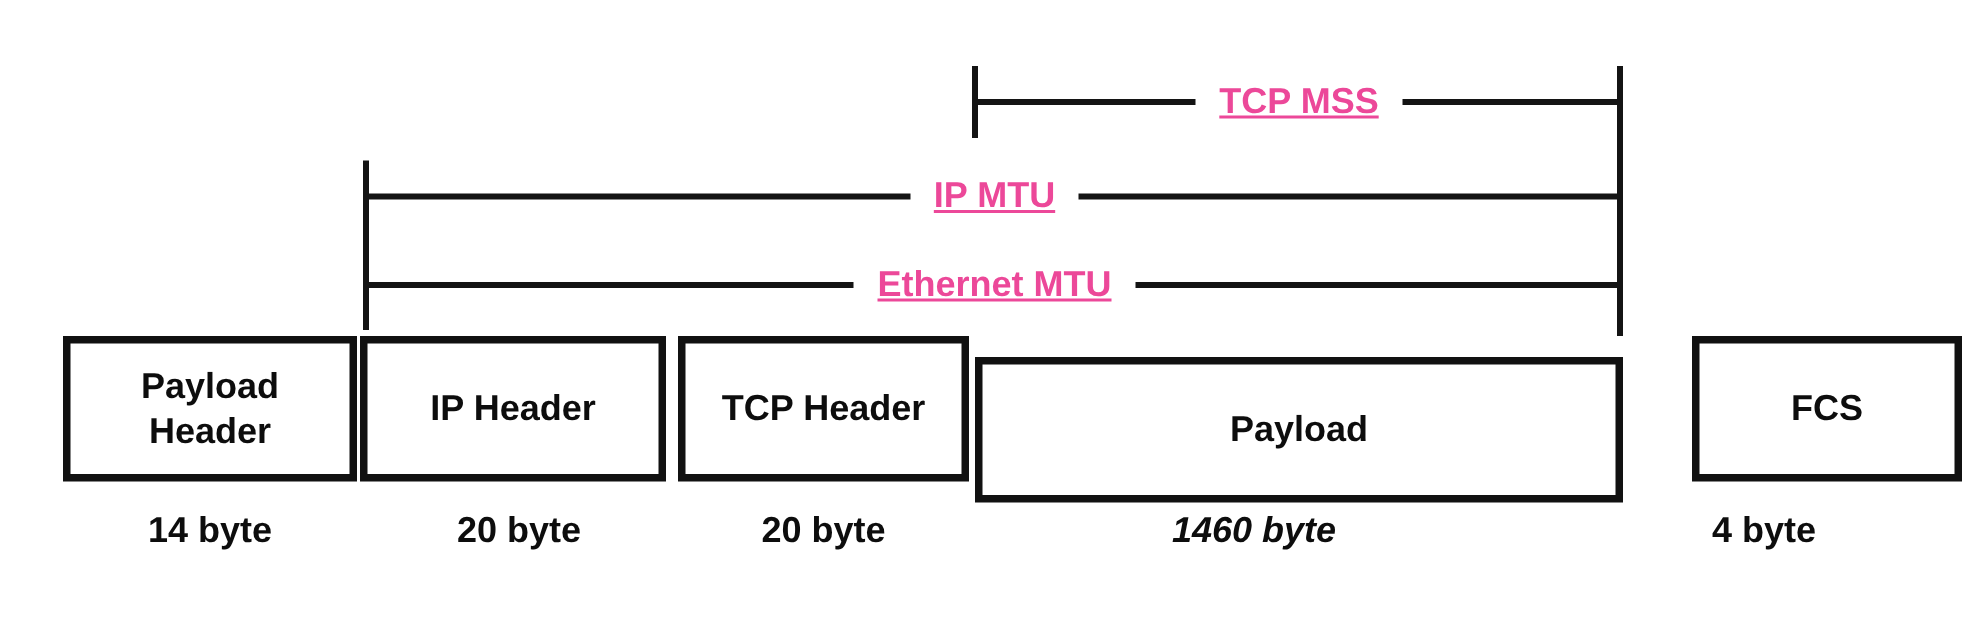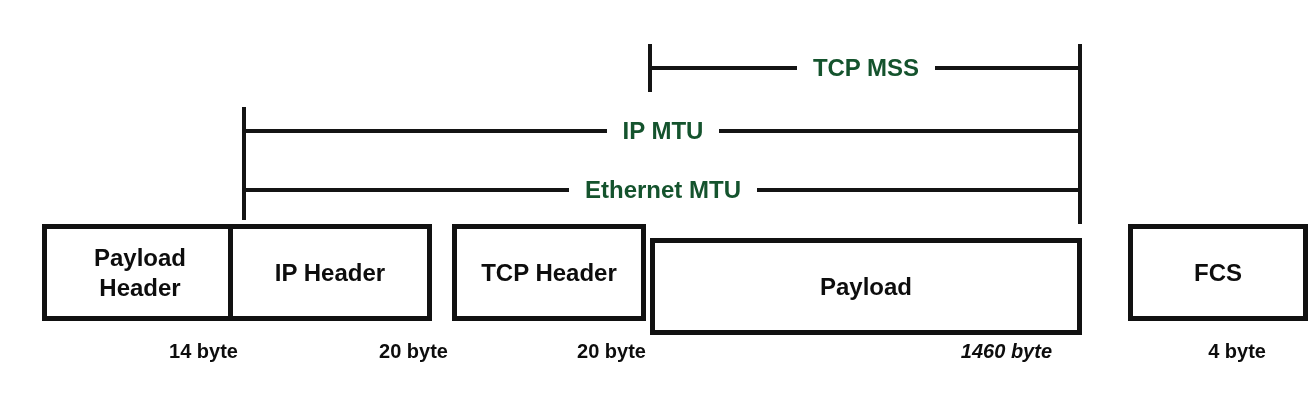--- a/index.html
+++ b/index.html
@@ -25,22 +25,23 @@
   }
   .bracket .line {
     flex: 1;
     height: 4px;
     background: #141414;
   }
   .bracket .bracket-label {
     padding: 0 16px;
     font-weight: bold;
     font-size: 24px;
-    color: #14532d;
+    color: #ec4899;
     white-space: nowrap;
+    text-decoration: underline;
   }
   .tick {
     position: absolute;
     width: 4px;
     background: #141414;
   }
 
   #bracket-tcp-mss  { left: 650px; width: 432px; top: 52px; }
   #bracket-ip-mtu   { left: 244px; width: 838px; top: 115px; }
   #bracket-eth-mtu  { left: 244px; width: 838px; top: 174px; }
@@ -61,32 +62,32 @@
     align-items: center;
     justify-content: center;
     text-align: center;
     font-weight: bold;
     font-size: 24px;
     color: #0d0d0d;
     line-height: 1.25;
     padding: 0 10px;
   }
   #seg-eth-header { left: 42px;   width: 196px; }
-  #seg-ip-header  { left: 228px;  width: 204px; }
+  #seg-ip-header  { left: 240px;  width: 204px; }
   #seg-tcp-header { left: 452px;  width: 194px; }
   #seg-payload    { left: 650px;  width: 432px; margin-top: 14px; }
   #seg-fcs        { left: 1086px; width: 180px; margin-left: 42px; }
 
   
   .size-label {
     position: absolute;
     top: 340px;
-    text-align: right;
+    text-align: center;
     font-weight: bold;
-    font-size: 20px;
+    font-size: 24px;
     color: #0d0d0d;
   }
   #size-eth-header { left: 42px;   width: 196px; }
   #size-ip-header  { left: 244px;  width: 204px; }
   #size-tcp-header { left: 452px;  width: 194px; }
   #size-payload    { left: 620px;  width: 432px; font-style: italic; }
   #size-fcs        { left: 1086px; width: 180px; }
 </style>
 </head>
 <body>

